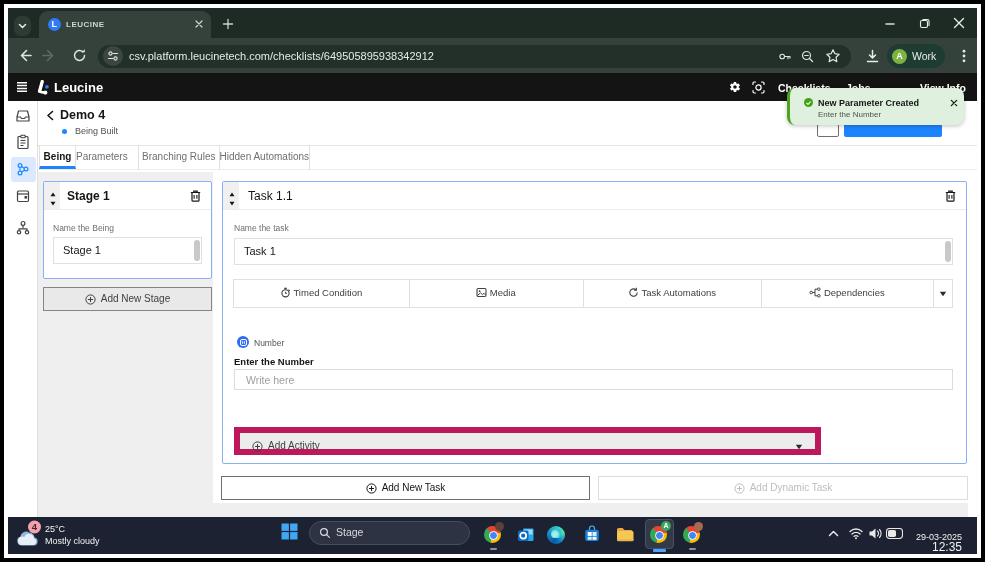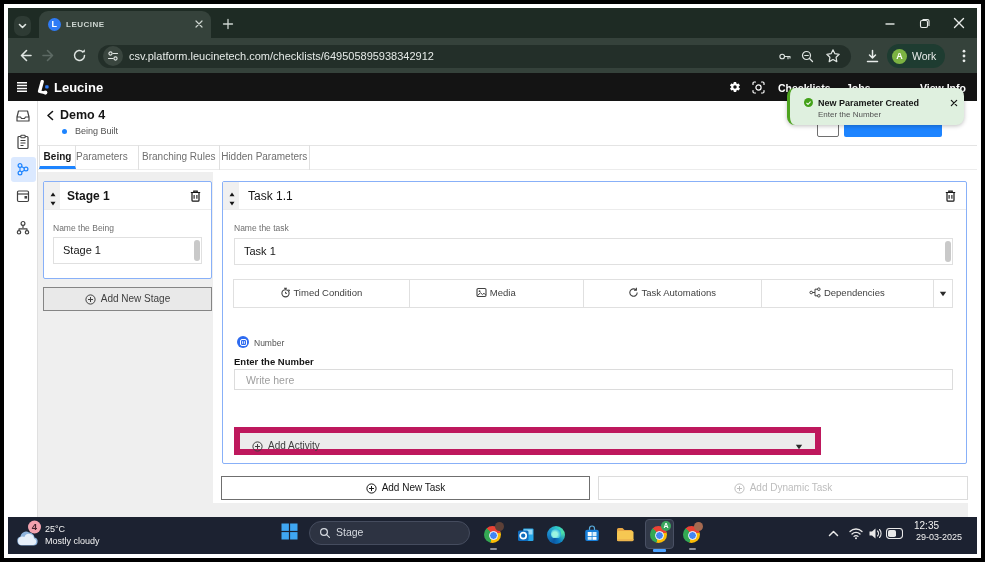--- a/index.html
+++ b/index.html
@@ -163,21 +163,21 @@
         <path d="M7.5 1.5 L3 5.5 L7.5 9.5" stroke="#161616" stroke-width="1.6" fill="none" stroke-linecap="round" stroke-linejoin="round"></path>
       </svg>
     <div class="a" style="left:52px;top:100px;color:#161616;font-size:12.5px;font-weight:bold">Demo 4</div>
     <div class="a" style="left:54px;top:120.5px;width:5px;height:5px;border-radius:50%;background:#1d84ff"></div>
     <div class="a" style="left:67px;top:117.5px;color:#525252;font-size:9px">Being Built</div>
 
     <div class="a" style="left:30px;top:137px;width:939px;height:25px;border-top:1px solid #e4e4e4;border-bottom:1px solid #ececec"></div>
     <div class="a" style="left:31px;top:137px;width:37px;height:24px;border-left:1px solid #e0e0e0;border-right:1px solid #e0e0e0;color:#161616;font-weight:bold;font-size:10px;text-align:center;line-height:23px;border-bottom:3px solid #1d84ff">Being</div>
     <div class="a" style="left:68px;top:137px;width:63px;height:25px;border-right:1px solid #e0e0e0;color:#6f6f6f;font-size:10px;text-align:left;line-height:24px">Parameters</div>
     <div class="a" style="left:131px;top:137px;width:80.5px;height:25px;border-right:1px solid #e0e0e0;color:#6f6f6f;font-size:10px;text-align:center;line-height:24px">Branching Rules</div>
-    <div class="a" style="left:211.5px;top:137px;width:90.5px;height:25px;border-right:1px solid #e0e0e0;color:#6f6f6f;font-size:10px;text-align:center;line-height:24px">Hidden Parameters</div>
+    <div class="a" style="left:211.5px;top:137px;width:90.5px;height:25px;border-right:1px solid #e0e0e0;color:#6f6f6f;font-size:10px;text-align:center;line-height:24px">Hidden Automations</div>
 
     <div class="a" style="left:30px;top:164px;width:175px;height:345px;background:#efefef"></div>
 
     <div class="a" style="left:35px;top:173px;width:169px;height:98px;background:#fff;border:1px solid #88b0f8;border-radius:2px"></div>
     <div class="a" style="left:36px;top:174px;width:16px;height:27px;background:#f0f0f0"></div>
     <div class="a" style="left:41.5px;top:184px">
         <svg width="6" height="5" viewBox="0 0 6 5">
           <path d="M3 0.4 L5.5 4.3 H0.5 Z" fill="#161616"></path>
         </svg>
       </div>
@@ -359,21 +359,21 @@
         <circle cx="7" cy="11.3" r="1" fill="#e8e8e8"></circle>
       </svg>
     <svg class="a" style="left:860px;top:519px" width="14" height="13" viewBox="0 0 14 13">
         <path d="M1.5 4.5 H4 L7.5 1.5 V11.5 L4 8.5 H1.5 Z" fill="#e8e8e8"></path>
         <path d="M9.5 4 a3.5 3.5 0 0 1 0 5 M11.5 2.5 a5.8 5.8 0 0 1 0 8" stroke="#e8e8e8" stroke-width="1.1" fill="none" stroke-linecap="round"></path>
       </svg>
     <svg class="a" style="left:878px;top:520px" width="17" height="11" viewBox="0 0 17 11">
         <rect x="0.5" y="0.5" width="16" height="10" rx="3" fill="none" stroke="#e8e8e8" stroke-width="1.1"></rect>
         <rect x="2" y="2" width="8" height="7" rx="1.8" fill="#e8e8e8"></rect>
       </svg>
-    <div class="a" style="left:906px;top:512px;width:48px;color:#f2f2f2;font-size:10px">12:35</div>
+    <div class="a" style="left:906px;top:532px;width:48px;text-align:right;color:#f2f2f2;font-size:12px">12:35</div>
     <div class="a" style="left:906px;top:524px;width:48px;text-align:right;color:#f2f2f2;font-size:9px">29-03-2025</div>
   </div>
 
   <div class="a" id="toast" style="left:779px;top:80px;width:177px;height:37px;background:#dff0df;border-left:3px solid #4ea31f;border-radius:8px;box-shadow:0 1px 4px rgba(0,0,0,.25)">
     <div class="a" style="left:14px;top:10px;width:9px;height:9px;border-radius:50%;background:#43a118"></div>
     <svg class="a" style="left:16px;top:12.5px" width="5" height="4.4" viewBox="0 0 7 6">
         <path d="M1 3 L2.8 4.8 L6 1.2" stroke="#fff" stroke-width="1.5" fill="none" stroke-linecap="round" stroke-linejoin="round"></path>
       </svg>
     <div class="a" style="left:28px;top:9.5px;color:#161616;font-size:9px;font-weight:bold">New Parameter Created</div>
     <div class="a" style="left:28px;top:22px;color:#525252;font-size:8px">Enter the Number</div>

